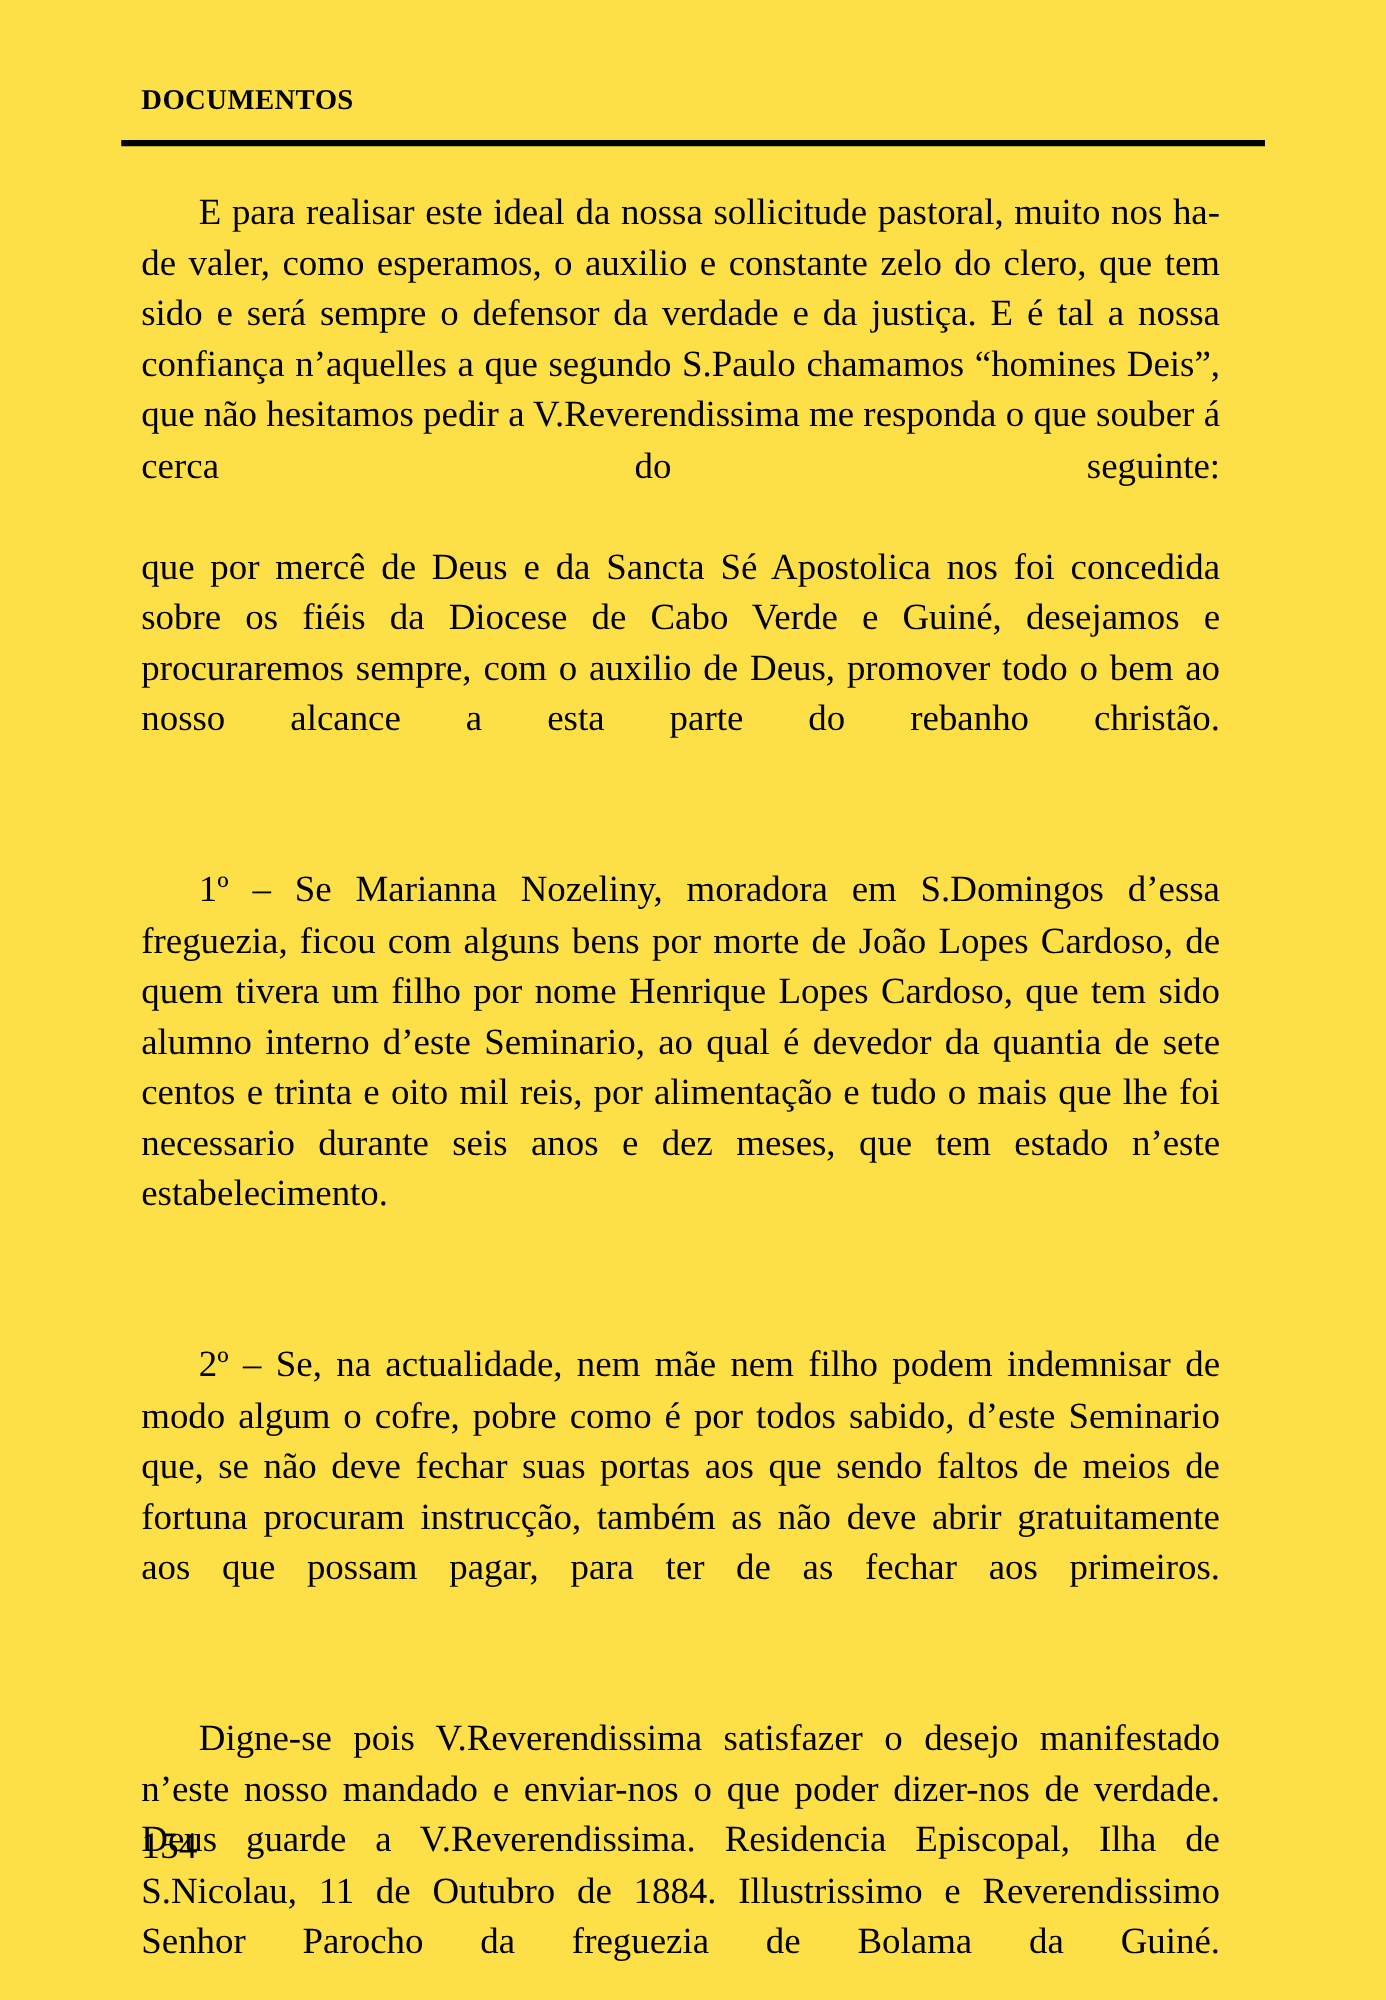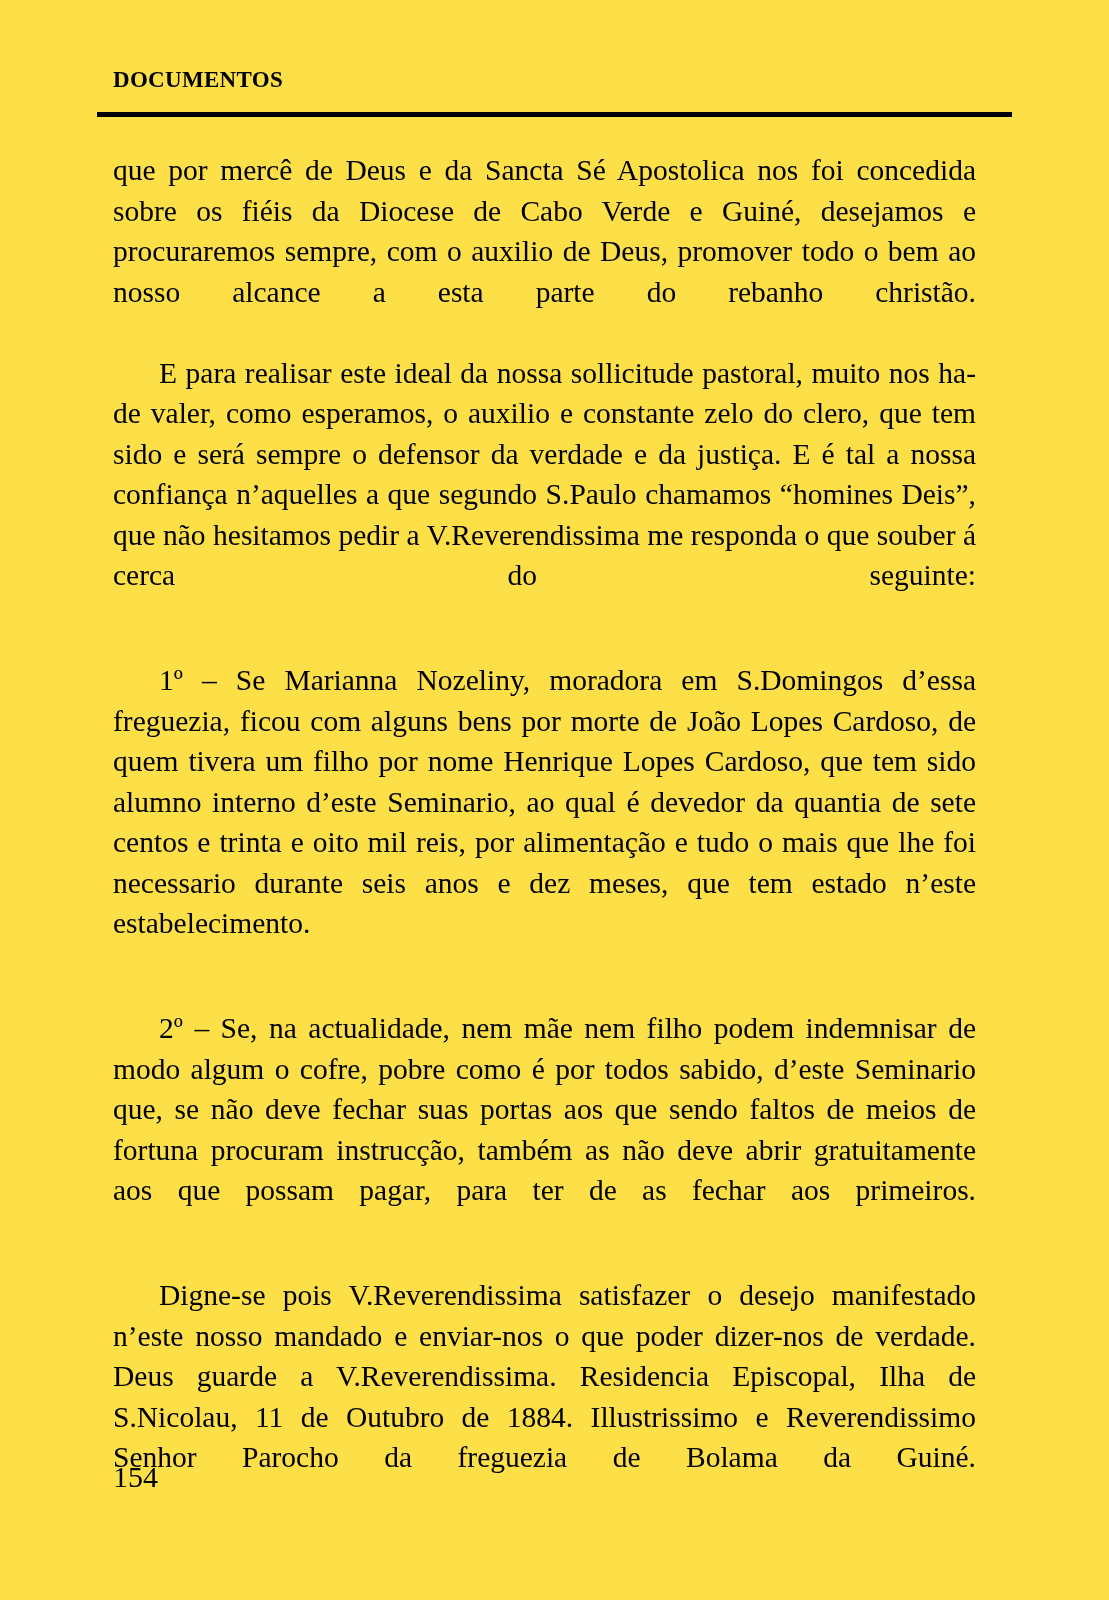--- a/index.html
+++ b/index.html
@@ -54,21 +54,21 @@
     text-justify: inter-word;
     font-size: 29.5px;
     line-height: 40.5px;
     hyphens: none;
     -webkit-hyphens: none;
   }
   .para.indent {
     text-indent: 46px;
   }
   .para.gap {
-    margin-top: 24px;
+    margin-top: 56px;
   }
   
   .para::after {
     content: "";
     display: inline-block;
     width: 100%;
   }
 
   
   .folio {
@@ -83,23 +83,23 @@
 <body>
 
 <div class="page">
 
   <div class="running-head">DOCUMENTOS</div>
 
   <div class="header-rule"></div>
 
   <div class="body-column">
 
+    <p class="para indent">E para realisar este ideal da nossa sollicitude pastoral, muito nos ha-de valer, como esperamos, o auxilio e constante zelo do clero, que tem sido e será sempre o defensor da verdade e da justiça. E é tal a nossa confiança n’aquelles a que segundo S.Paulo chamamos “homines Deis”, que não hesitamos pedir a V.Reverendissima me responda o que souber á cerca do seguinte:</p>
+
     <p class="para">que por mercê de Deus e da Sancta Sé Apostolica nos foi concedida sobre os fiéis da Diocese de Cabo Verde e Guiné, desejamos e procuraremos sempre, com o auxilio de Deus, promover todo o bem ao nosso alcance a esta parte do rebanho christão.</p>
-
-    <p class="para indent">E para realisar este ideal da nossa sollicitude pastoral, muito nos ha-de valer, como esperamos, o auxilio e constante zelo do clero, que tem sido e será sempre o defensor da verdade e da justiça. E é tal a nossa confiança n’aquelles a que segundo S.Paulo chamamos “homines Deis”, que não hesitamos pedir a V.Reverendissima me responda o que souber á cerca do seguinte:</p>
 
     <p class="para indent gap">1º – Se Marianna Nozeliny, moradora em S.Domingos d’essa freguezia, ficou com alguns bens por morte de João Lopes Cardoso, de quem tivera um filho por nome Henrique Lopes Cardoso, que tem sido alumno interno d’este Seminario, ao qual é devedor da quantia de sete centos e trinta e oito mil reis, por alimentação e tudo o  mais que lhe foi necessario durante seis anos e dez meses, que tem estado n’este estabelecimento.</p>
 
     <p class="para indent gap">2º – Se, na actualidade, nem mãe nem filho podem indemnisar de modo algum o cofre, pobre como é por todos sabido, d’este Seminario que, se não deve fechar suas portas aos que sendo faltos de meios de fortuna procuram instrucção, também as não deve abrir gratuitamente aos que possam pagar, para ter de as fechar aos primeiros.</p>
 
     <p class="para indent gap">Digne-se pois V.Reverendissima satisfazer o desejo manifestado n’este nosso mandado e enviar-nos o que poder dizer-nos de verdade. Deus guarde a V.Reverendissima. Residencia Episcopal, Ilha de S.Nicolau, 11 de Outubro de 1884. Illustrissimo e Reverendissimo Senhor Parocho da freguezia de Bolama da Guiné.</p>
 
   </div>
 
   <div class="folio">154</div>

